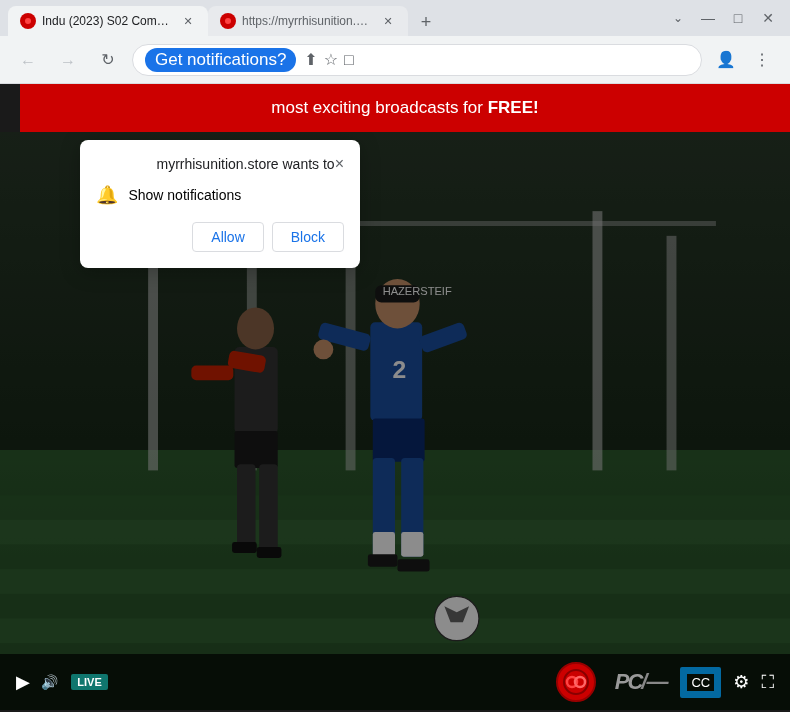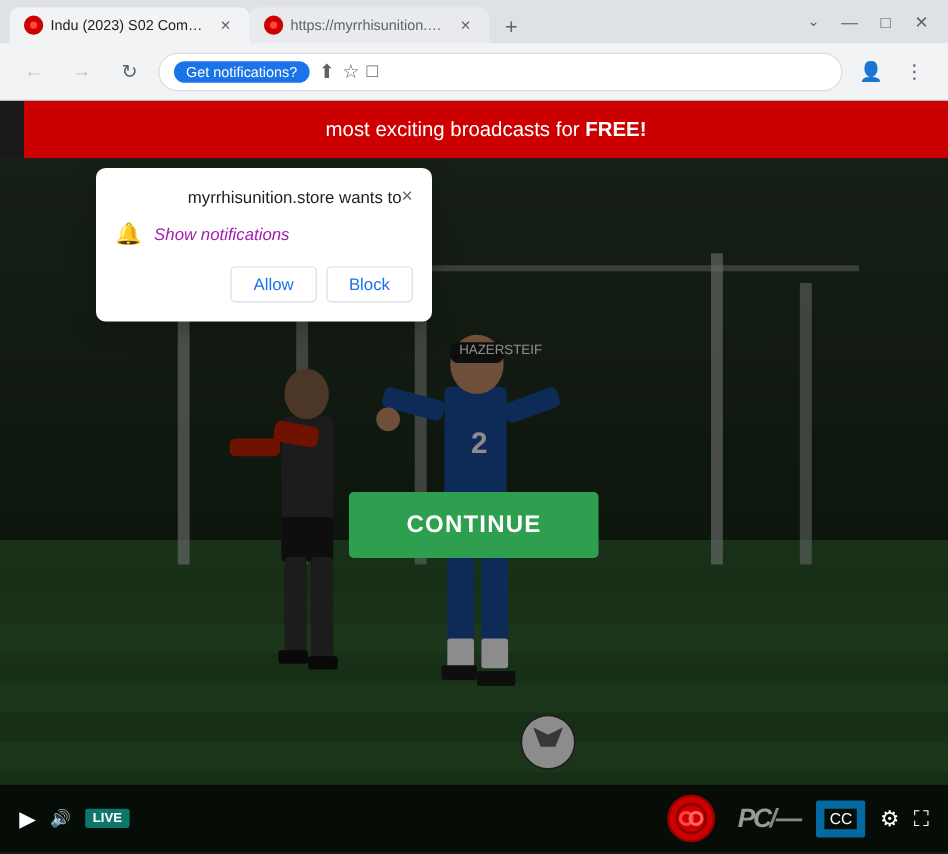--- a/index.html
+++ b/index.html
@@ -169,21 +169,21 @@
       padding: 0 12px;
       gap: 8px;
       border: 1px solid #dadce0;
     }
 
     .notification-pill {
       background: #1a73e8;
       color: white;
       border-radius: 12px;
       padding: 2px 10px;
-      font-size: 12px;
+      font-size: 17px;
       font-weight: 500;
       white-space: nowrap;
       cursor: pointer;
     }
 
     .url-text {
       flex: 1;
       font-size: 13px;
       color: #202124;
       overflow: hidden;
@@ -395,22 +395,21 @@
       margin-bottom: 16px;
     }
 
     .bell-icon {
       color: #5f6368;
       font-size: 18px;
     }
 
     .popup-item-text {
       font-size: 14px;
-      color: #a21caf;
-      font-style: italic;
+      color: #000000;
     }
 
     .popup-buttons {
       display: flex;
       justify-content: flex-end;
       gap: 8px;
     }
 
     .popup-btn {
       padding: 6px 18px;
@@ -542,21 +541,20 @@
           <rect x="188" y="338" width="20" height="9" fill="#111111" rx="2"></rect>
           <rect x="208" y="342" width="20" height="9" fill="#111111" rx="2"></rect>
 
           <ellipse cx="370" cy="400" rx="18" ry="18" fill="white" stroke="#333" stroke-width="1"></ellipse>
           <path d="M360,390 L370,395 L380,390 L375,403 L365,403 Z" fill="#222" opacity="0.7"></path>
 
           <rect x="0" y="0" width="640" height="480" fill="rgba(0,0,0,0.45)"></rect>
         </svg>
       </div>
 
-      <button class="continue-btn">CONTINUE</button>
 
       <div class="video-controls">
         <div class="ctrl-btn">▶</div>
         <div class="ctrl-btn" style="font-size:14px;">🔊</div>
         <span class="live-badge">LIVE</span>
         <div class="ctrl-spacer"></div>
 
         <div class="pcrisk-logo">
           <div class="pc-circle">
             <svg width="28" height="28" viewBox="0 0 28 28">

